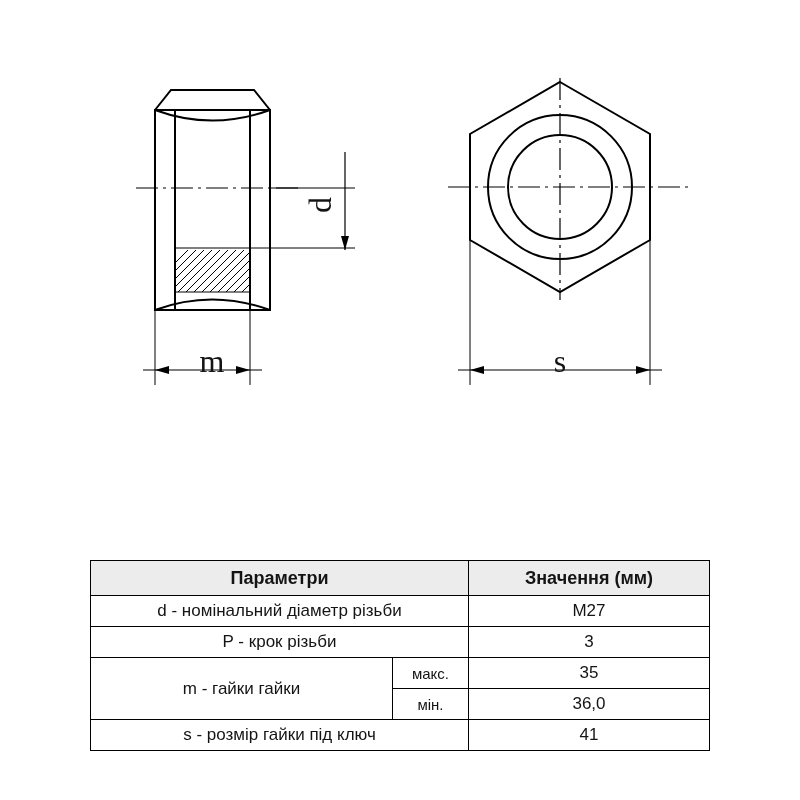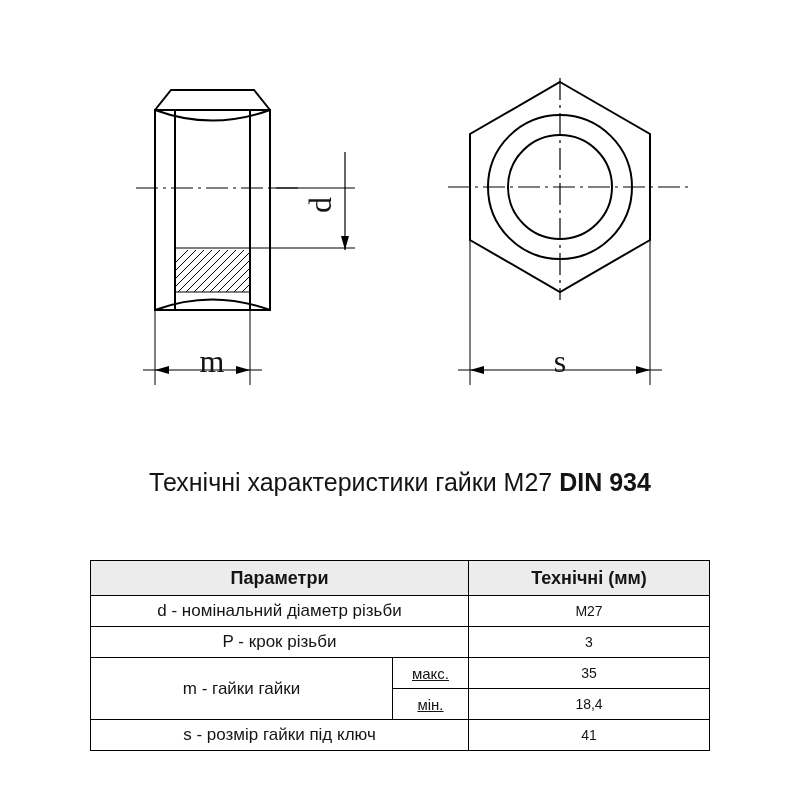--- a/index.html
+++ b/index.html
@@ -58,27 +58,27 @@
     font-weight: normal;
     margin-left: 35px;
   }
   table.spec thead th {
     background: #ececec;
     font-weight: bold;
     font-size: 18px;
     height: 34px;
   }
   .col-param { width: 370px; }
-  .col-sub { width: 75px; text-decoration: underline; }
+  .col-sub { width: 75px; }
   .col-val { width: 240px; }
   .sub-cell {
     font-size: 15px;
   }
   .val-cell {
-    font-size: 14px;
+    font-size: 17px;
   }
 </style>
 </head>
 <body>
 
 <div class="page">
 
   <div class="drawing-area">
     <svg width="800" height="430" viewBox="0 0 800 430" xmlns="http://www.w3.org/2000/svg">
       <g fill="none" stroke="#000000" stroke-width="2">
@@ -141,48 +141,45 @@
         <polygon points="470,370 484,366 484,374" fill="#000000" stroke="none"></polygon>
         <polygon points="650,370 636,366 636,374" fill="#000000" stroke="none"></polygon>
       </g>
 
       <text x="331" y="205" font-family="Liberation Serif, serif" font-size="32" fill="#141414" text-anchor="middle" transform="rotate(-90 331 205)">d</text>
       <text x="212" y="372" font-family="Liberation Serif, serif" font-size="32" fill="#141414" text-anchor="middle">m</text>
       <text x="560" y="372" font-family="Liberation Serif, serif" font-size="32" fill="#141414" text-anchor="middle">s</text>
     </svg>
   </div>
 
-  <div class="title">
-    <span>Технічні характеристики гайки M27 </span><span class="bold">DIN 934</span>
-  </div>
 
   <table class="spec">
     <thead>
       <tr>
         <th class="col-param" colspan="2">Параметри</th>
-        <th class="col-val">Технічні (мм)</th>
+        <th class="col-val">Значення (мм)</th>
       </tr>
     </thead>
     <tbody>
       <tr>
         <td colspan="2">d - номінальний діаметр різьби</td>
         <td class="val-cell">M27</td>
       </tr>
       <tr>
         <td colspan="2">P - крок різьби</td>
         <td class="val-cell">3</td>
       </tr>
       <tr>
         <td rowspan="2">m - гайки гайки</td>
         <td class="col-sub sub-cell">макс.</td>
         <td class="val-cell">35</td>
       </tr>
       <tr>
         <td class="col-sub sub-cell">мін.</td>
-        <td class="val-cell">18,4</td>
+        <td class="val-cell">36,0</td>
       </tr>
       <tr>
         <td colspan="2">s - розмір гайки під ключ</td>
         <td class="val-cell">41</td>
       </tr>
     </tbody>
   </table>
 
 </div>
 

